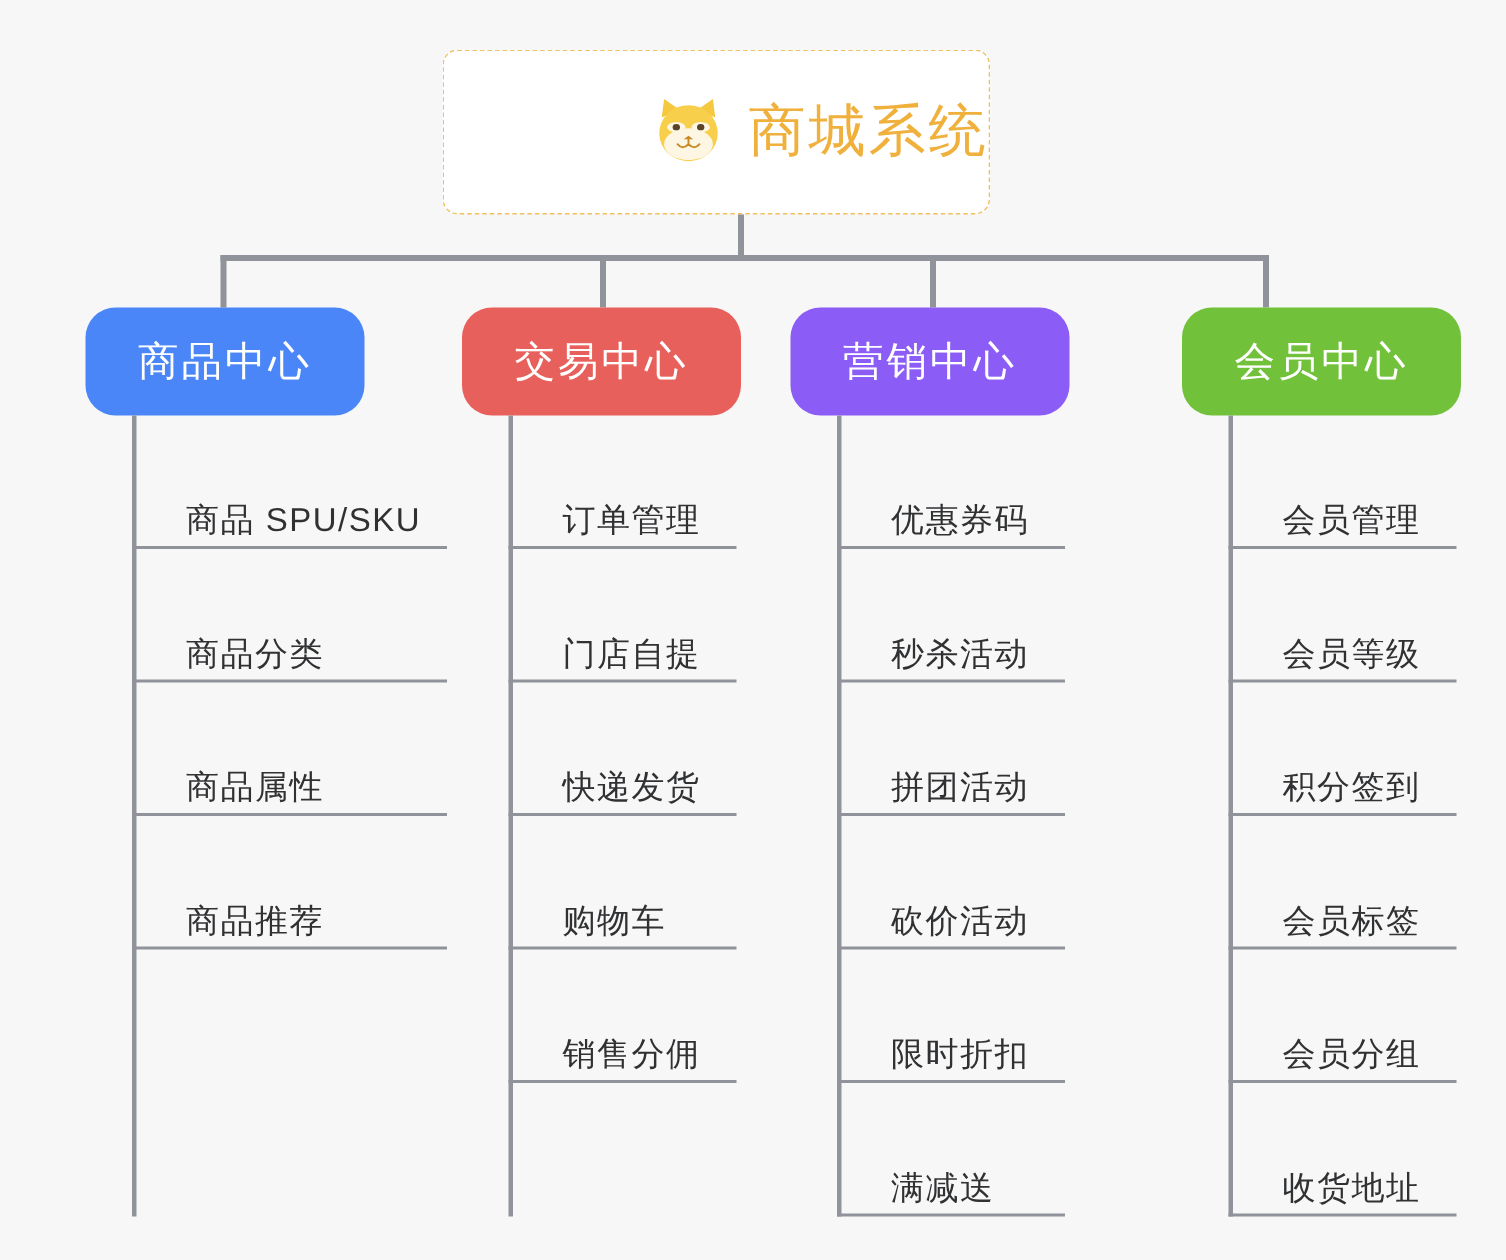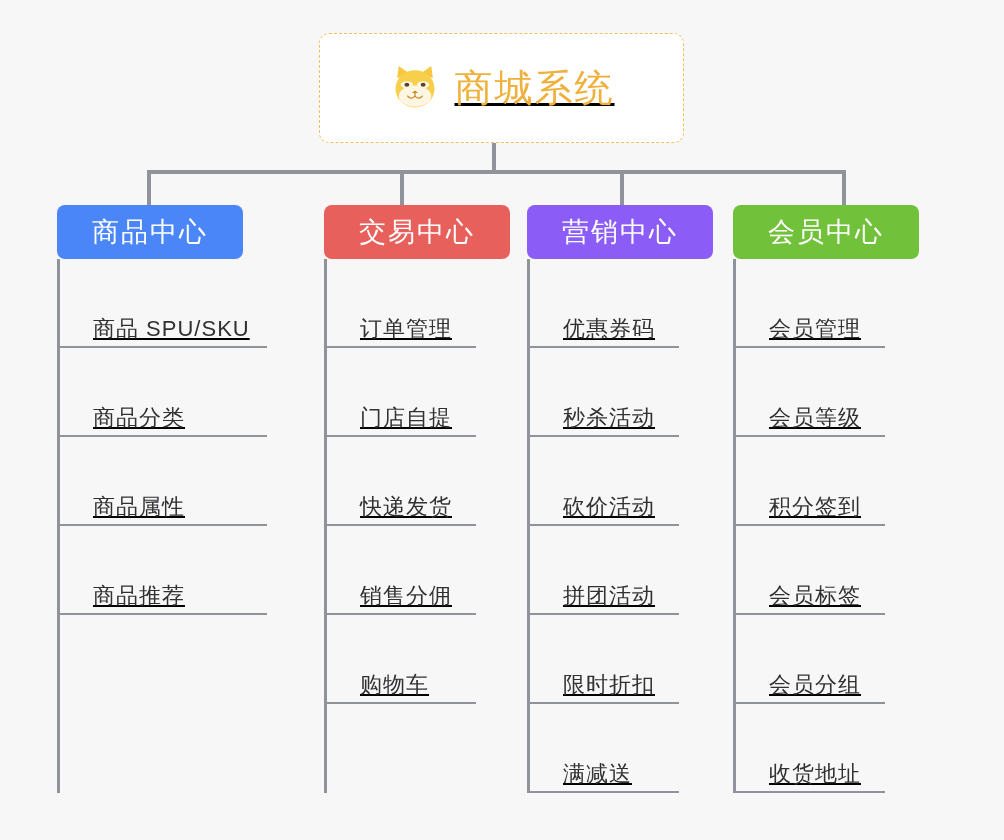--- a/index.html
+++ b/index.html
@@ -17,33 +17,32 @@
 
   #mindmap {
     position: relative;
     width: 1004px;
     height: 840px;
   }
 
   
   .root-node {
     position: absolute;
-    left: 319px;
+    left: 295px;
     top: 33px;
     width: 365px;
     height: 110px;
     background: #ffffff;
     border: 1px dashed #f0c060;
     border-radius: 10px;
     box-sizing: border-box;
     display: flex;
     align-items: center;
-    justify-content: center;
+    justify-content: flex-end;
     gap: 14px;
-    text-decoration: underline;
   }
   .root-label {
     font-size: 38px;
     color: #efb03c;
     letter-spacing: 2px;
     line-height: 1;
     white-space: nowrap;
   }
   .shiba-icon {
     width: 52px;
@@ -76,38 +75,37 @@
     height: 35px;
     background: #909399;
   }
 
   
   .column {
     position: absolute;
     top: 205px;
   }
   .cat-box {
-    height: 54px;
-    border-radius: 8px;
+    height: 72px;
+    border-radius: 20px;
     display: flex;
     align-items: center;
     justify-content: center;
     color: #ffffff;
     font-size: 27px;
     letter-spacing: 2px;
     box-sizing: border-box;
     white-space: nowrap;
   }
 
   
   .leaf-tree {
     position: relative;
-    margin-left: 0;
+    margin-left: 31px;
     padding-left: 0;
-    text-decoration: underline;
   }
   .spine {
     position: absolute;
     left: 0;
     top: 0;
     width: 3px;
     background: #909399;
   }
   .leaf {
     position: relative;
@@ -189,81 +187,81 @@
           <div class="leaf">
             <div class="leaf-line" style="width: 210px;"></div>
             <span class="leaf-text">商品属性</span>
           </div>
           <div class="leaf">
             <div class="leaf-line" style="width: 210px;"></div>
             <span class="leaf-text">商品推荐</span>
           </div>
         </div>
       </div>
-      <div class="column" style="left: 324px;">
+      <div class="column" style="left: 308px;">
         <div class="cat-box" style="background: rgb(232, 96, 91); width: 186px;">
           <span>交易中心</span>
         </div>
         <div class="leaf-tree">
           <div class="spine" style="height: 534px;"></div>
           <div class="leaf">
             <div class="leaf-line" style="width: 152px;"></div>
             <span class="leaf-text">订单管理</span>
           </div>
           <div class="leaf">
             <div class="leaf-line" style="width: 152px;"></div>
             <span class="leaf-text">门店自提</span>
           </div>
           <div class="leaf">
             <div class="leaf-line" style="width: 152px;"></div>
             <span class="leaf-text">快递发货</span>
           </div>
           <div class="leaf">
             <div class="leaf-line" style="width: 152px;"></div>
+            <span class="leaf-text">购物车</span>
+          </div>
+          <div class="leaf">
+            <div class="leaf-line" style="width: 152px;"></div>
             <span class="leaf-text">销售分佣</span>
-          </div>
-          <div class="leaf">
-            <div class="leaf-line" style="width: 152px;"></div>
-            <span class="leaf-text">购物车</span>
           </div>
         </div>
       </div>
       <div class="column" style="left: 527px;">
         <div class="cat-box" style="background: #8b5cf6; width: 186px;">
           <span>营销中心</span>
         </div>
         <div class="leaf-tree">
           <div class="spine" style="height: 534px;"></div>
           <div class="leaf">
             <div class="leaf-line" style="width: 152px;"></div>
             <span class="leaf-text">优惠券码</span>
           </div>
           <div class="leaf">
             <div class="leaf-line" style="width: 152px;"></div>
             <span class="leaf-text">秒杀活动</span>
           </div>
           <div class="leaf">
             <div class="leaf-line" style="width: 152px;"></div>
+            <span class="leaf-text">拼团活动</span>
+          </div>
+          <div class="leaf">
+            <div class="leaf-line" style="width: 152px;"></div>
             <span class="leaf-text">砍价活动</span>
           </div>
           <div class="leaf">
             <div class="leaf-line" style="width: 152px;"></div>
-            <span class="leaf-text">拼团活动</span>
-          </div>
-          <div class="leaf">
-            <div class="leaf-line" style="width: 152px;"></div>
             <span class="leaf-text">限时折扣</span>
           </div>
           <div class="leaf">
             <div class="leaf-line" style="width: 152px;"></div>
             <span class="leaf-text">满减送</span>
           </div>
         </div>
       </div>
-      <div class="column" style="left: 733px;">
+      <div class="column" style="left: 788px;">
         <div class="cat-box" style="background: rgb(114, 193, 59); width: 186px;">
           <span>会员中心</span>
         </div>
         <div class="leaf-tree">
           <div class="spine" style="height: 534px;"></div>
           <div class="leaf">
             <div class="leaf-line" style="width: 152px;"></div>
             <span class="leaf-text">会员管理</span>
           </div>
           <div class="leaf">

